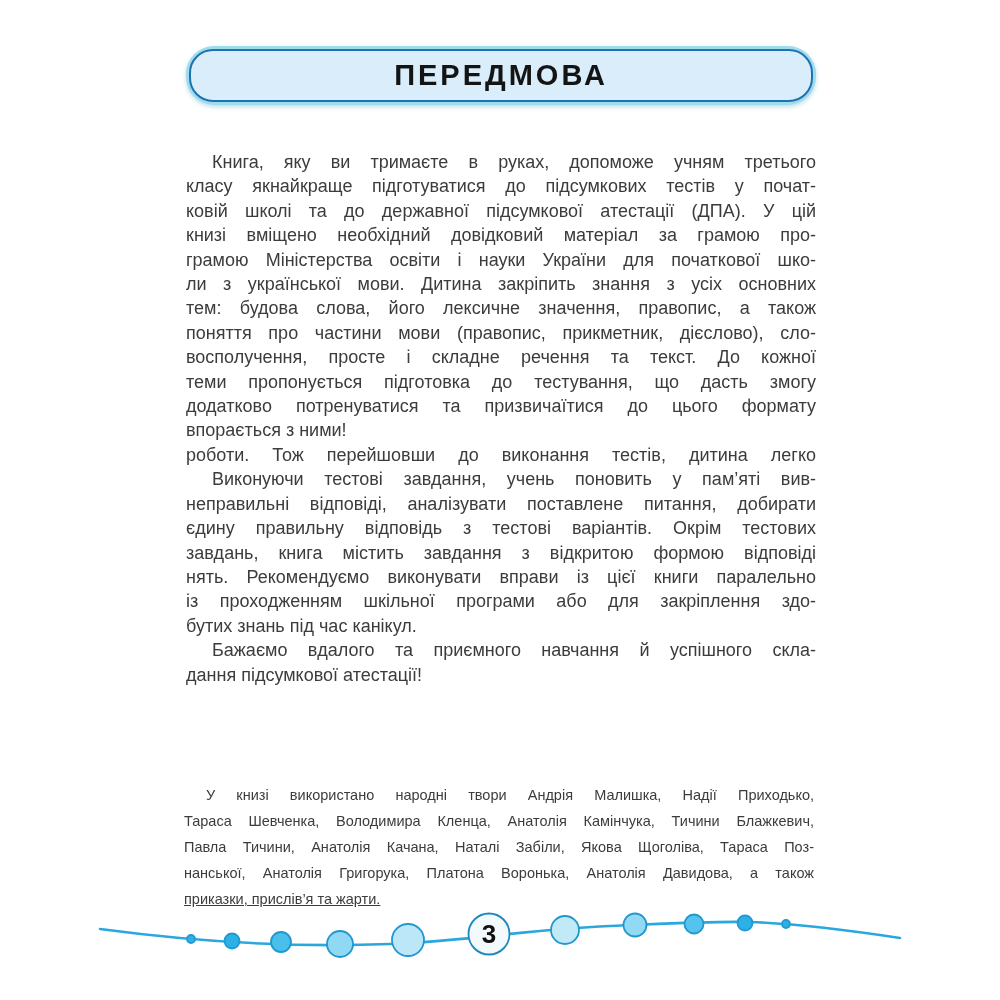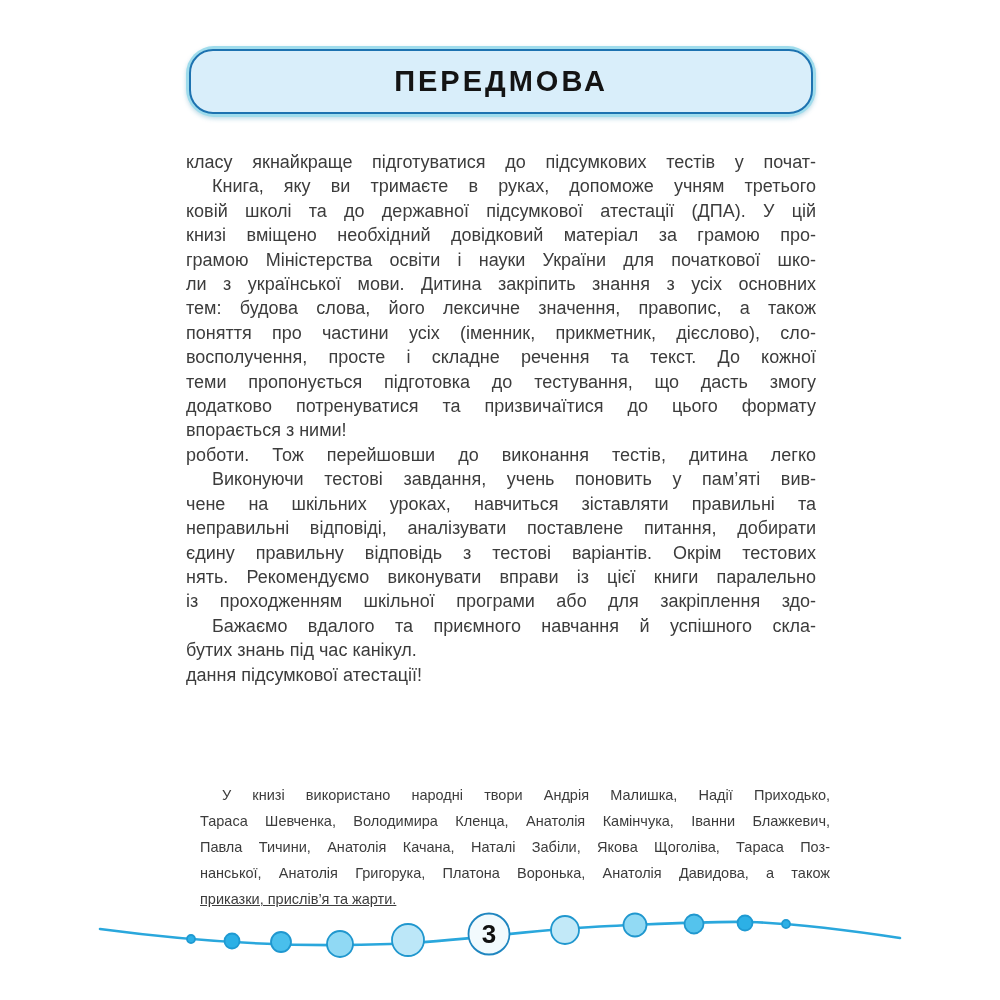--- a/index.html
+++ b/index.html
@@ -10,21 +10,21 @@
     background: #ffffff;
     font-family: "Liberation Sans", sans-serif;
     overflow: hidden;
   }
   
   .title-box {
     position: absolute;
     left: 186px;
     top: 46px;
     width: 630px;
-    height: 71px;
+    height: 59px;
     border-radius: 28px;
     background: #9fdcec;
     box-shadow: 0 2px 4px rgba(120,180,205,.45);
     box-sizing: border-box;
     padding: 3px;
   }
   .title-inner {
     width: 100%;
     height: 100%;
     box-sizing: border-box;
@@ -54,21 +54,21 @@
     line-height: 24.4px;
     text-align: justify;
     text-align-last: justify;
     white-space: normal;
   }
   .tline.first { text-indent: 26px; }
   .tline.last  { text-align-last: left; }
   
   .footnote {
     position: absolute;
-    left: 200px;
+    left: 184px;
     top: 782px;
     width: 630px;
     color: #3c3c3c;
     font-size: 14.5px;
   }
   .fline {
     line-height: 26px;
     text-align: justify;
     text-align-last: justify;
   }
@@ -88,47 +88,47 @@
 
 <div class="page">
 
   <div class="title-box">
     <div class="title-inner">
       <span class="title-text">ПЕРЕДМОВА</span>
     </div>
   </div>
 
   <div class="body-text">
+      <div class="tline first">Книга, яку ви тримаєте в руках, допоможе учням третього</div>
       <div class="tline">класу якнайкраще підготуватися до підсумкових тестів у почат-</div>
-      <div class="tline first">Книга, яку ви тримаєте в руках, допоможе учням третього</div>
       <div class="tline">ковій школі та до державної підсумкової атестації (ДПА). У цій</div>
       <div class="tline">книзі вміщено необхідний довідковий матеріал за грамою про-</div>
       <div class="tline">грамою Міністерства освіти і науки України для початкової шко-</div>
       <div class="tline">ли з української мови. Дитина закріпить знання з усіх основних</div>
       <div class="tline">тем: будова слова, його лексичне значення, правопис, а також</div>
-      <div class="tline">поняття про частини усіх (іменник, прикметник, дієслово), сло-</div>
+      <div class="tline">поняття про частини мови (правопис, прикметник, дієслово), сло-</div>
       <div class="tline">восполучення, просте і складне речення та текст. До кожної</div>
       <div class="tline">теми пропонується підготовка до тестування, що дасть змогу</div>
       <div class="tline">додатково потренуватися та призвичаїтися до цього формату</div>
       <div class="tline last">впорається з ними!</div>
       <div class="tline">роботи. Тож перейшовши до виконання тестів, дитина легко</div>
       <div class="tline first">Виконуючи тестові завдання, учень поновить у пам’яті вив-</div>
-      <div class="tline">чене на шкільних уроках, навчиться зіставляти правильні та</div>
       <div class="tline">неправильні відповіді, аналізувати поставлене питання, добирати</div>
       <div class="tline">єдину правильну відповідь з тестові варіантів. Окрім тестових</div>
+      <div class="tline">завдань, книга містить завдання з відкритою формою відповіді</div>
       <div class="tline">нять. Рекомендуємо виконувати вправи із цієї книги паралельно</div>
       <div class="tline">із проходженням шкільної програми або для закріплення здо-</div>
+      <div class="tline last">бутих знань під час канікул.</div>
       <div class="tline first">Бажаємо вдалого та приємного навчання й успішного скла-</div>
-      <div class="tline last">бутих знань під час канікул.</div>
       <div class="tline last">дання підсумкової атестації!</div>
     </div>
 
   <div class="footnote">
       <div class="fline first">У книзі використано народні твори Андрія Малишка, Надії Приходько,</div>
-      <div class="fline">Тараса Шевченка, Володимира Кленца, Анатолія Камінчука, Іванни Блажкевич,</div>
+      <div class="fline">Тараса Шевченка, Володимира Кленца, Анатолія Камінчука, Тичини Блажкевич,</div>
       <div class="fline">Павла Тичини, Анатолія Качана, Наталі Забіли, Якова Щоголіва, Тараса Поз-</div>
       <div class="fline">нанської, Анатолія Григорука, Платона Воронька, Анатолія Давидова, а також</div>
       <div class="fline last">приказки, прислів’я та жарти.</div>
     </div>
 
   <svg class="footer-svg" viewBox="0 890 1000 110" xmlns="http://www.w3.org/2000/svg">
       <path d="M100,929 C190,941 290,948 390,944 C470,941 520,930 610,926 C680,923 712,921 750,922 C805,924 860,932 900,938" fill="none" stroke="#2aa7dc" stroke-width="2.6" stroke-linecap="round"></path>
       <circle cx="191" cy="939" r="4" fill="#2cb0e6" stroke="#1f9ad2" stroke-width="1.8"></circle>
       <circle cx="232" cy="941" r="7.5" fill="#2cb0e6" stroke="#1f9ad2" stroke-width="1.8"></circle>
       <circle cx="281" cy="942" r="10" fill="#49bfec" stroke="#1f97cf" stroke-width="1.8"></circle>

